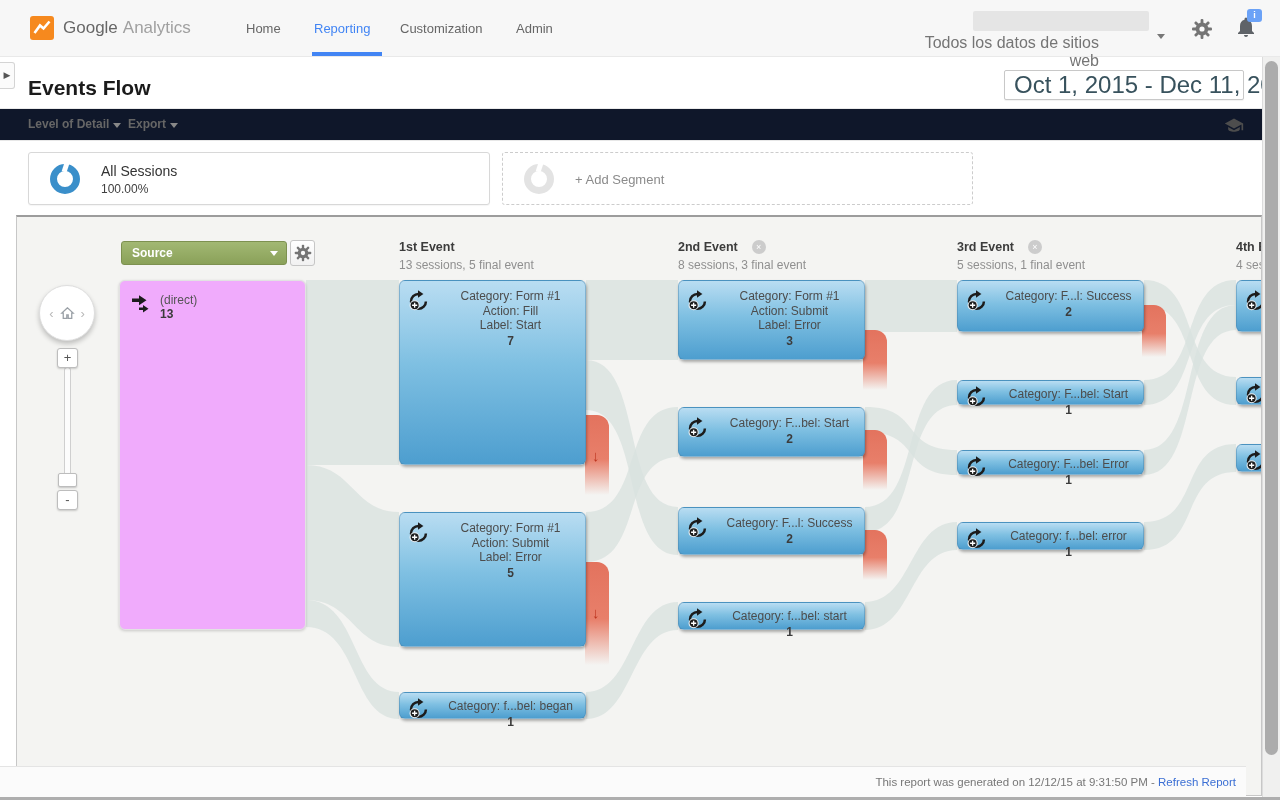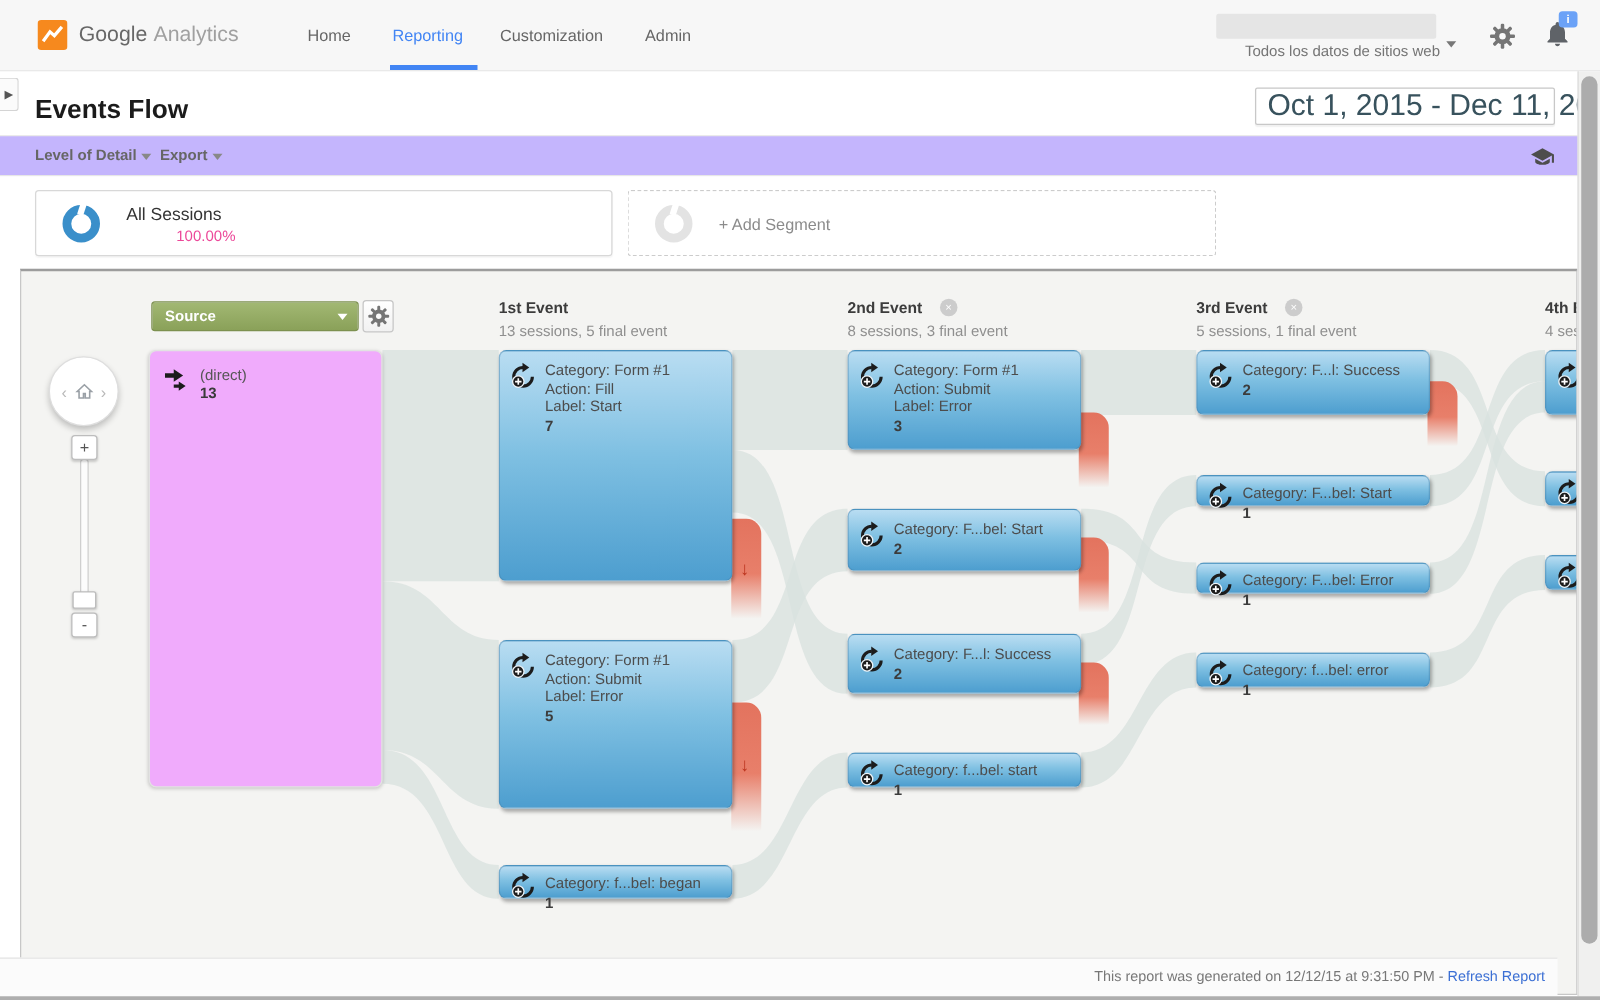--- a/index.html
+++ b/index.html
@@ -8,49 +8,49 @@
 
   
   .topnav { position:absolute; top:0; left:0; width:1280px; height:57px; background:#f7f7f7; border-bottom:1px solid #e9e9e9; z-index:20; }
   .logo { position:absolute; left:30px; top:16px; display:flex; align-items:center; cursor:pointer; }
   .logo-word { font-size:17px; color:#676767; margin-left:9px; }
   .logo-word2 { font-size:17px; color:#a0a0a0; margin-left:5px; }
   .navitem { position:absolute; top:21px; font-size:13px; color:#666; cursor:pointer; }
   .navitem.active { color:#4285f4; font-weight:normal; }
   .nav-underline { position:absolute; left:312px; bottom:0; width:70px; height:4px; background:#4285f4; }
   .acct-box { position:absolute; left:973px; top:11px; width:176px; height:20px; background:#e5e5e5; border-radius:2px; }
-  .acct-view { position:absolute; left:976px; top:34px; width:176px; font-size:12px; color:#757575; text-align:right; }
+  .acct-view { position:absolute; left:923px; top:34px; width:176px; font-size:16px; color:#757575; text-align:right; }
   .acct-caret { position:absolute; left:1157px; top:25px; }
   .caret { display:inline-block; width:0; height:0; border-left:4px solid transparent; border-right:4px solid transparent; border-top:5px solid #777; }
   .topicon { position:absolute; cursor:pointer; }
   .badge { position:absolute; left:1247px; top:9px; min-width:15px; height:13px; background:#6ba2f7; color:#fff; font-size:9px; font-weight:bold; text-align:center; line-height:13px; border-radius:3px; padding:0 2px; }
 
   
   .collapse-tab { position:absolute; left:0; top:62px; width:15px; height:27px; background:#fbfbfb; border:1px solid #d4d4d4; border-left:none; border-radius:0 3px 3px 0; font-size:9px; color:#555; text-align:center; line-height:25px; cursor:pointer; z-index:5; }
   .page-title { position:absolute; left:28px; top:76px; font-size:21px; font-weight:bold; color:#1b1b1b;text-align:right; }
   .datebox { position:absolute; left:1004px; top:70px; width:240px; height:30px; background:#fff; border:1px solid #c8c8c8; border-radius:2px; box-shadow:0 1px 1px rgba(0,0,0,.06); cursor:pointer; display:flex; align-items:center; }
   .datebox-text { font-size:24px; color:#38525d; padding-left:9px; flex:1; white-space:nowrap; }
   .datebox-caret { padding-right:7px; }
 
   
-  .toolbar { position:absolute; left:0; top:108px; width:1280px; height:33px; background:#c4b5fd; border-top:1px solid #eaeaea; border-bottom:1px solid #e7e7e7; }
+  .toolbar { position:absolute; left:0; top:108px; width:1280px; height:33px; background:#0f172a; border-top:1px solid #eaeaea; border-bottom:1px solid #e7e7e7; }
   .tool-dd { position:absolute; top:8px; font-size:12px; font-weight:bold; color:#666; cursor:pointer; }
   .tool-dd .caret { margin-left:4px; border-top-color:#888; }
   .cap-icon { position:absolute; left:1224px; top:7px; cursor:pointer; }
 
   
   .segband { position:absolute; left:0; top:141px; width:1280px; height:74px; background:#fff; }
   .segcard { position:absolute; top:11px; height:53px; border-radius:3px; cursor:pointer; }
   .seg1 { left:28px; width:462px; background:#fff; border:1px solid #d8d8d8; box-shadow:0 1px 1px rgba(0,0,0,.04); }
   .seg2 { left:502px; width:471px; border:1px dashed #cccccc; }
   .ring { position:absolute; left:21px; top:11px; width:30px; height:30px; border-radius:50%; border:7px solid #3a8fca; }
   .ring.gray { border-color:#e3e3e3; }
   .ring::after { content:""; position:absolute; top:-8px; left:6px; width:5px; height:9px; background:#fff; transform:rotate(18deg); }
   .seg-name { position:absolute; left:72px; top:10px; font-size:14px; color:#333; }
-  .seg-pct { position:absolute; left:72px; top:29px; font-size:12px; color:#ec4899;margin-left:40px; }
+  .seg-pct { position:absolute; left:72px; top:29px; font-size:12px; color:#404040; }
   .seg-add { position:absolute; left:72px; top:19px; font-size:13px; color:#8b8b8b; }
 
   
   .panel { position:absolute; left:16px; top:215px; width:1246px; height:581px; background:#f4f4f2; border:1px solid #c7c7c7; border-top:2px solid #9c9c9c; overflow:hidden; }
   .ribbons { position:absolute; left:0; top:0; z-index:0; }
 
   .dim-dd { position:absolute; left:104px; top:24px; width:166px; height:24px; background:linear-gradient(#a2b873,#8aa159); border:1px solid #7d9150; border-radius:3px; color:#fff; font-size:12px; font-weight:bold; line-height:22px; padding-left:10px; cursor:pointer; z-index:4; }
   .dim-dd .caret { position:absolute; right:8px; top:9px; border-top-color:#fff; }
   .panel-gear { position:absolute; left:273px; top:23px; width:25px; height:26px; background:linear-gradient(#ffffff,#f1f1f1); border:1px solid #c6c6c6; border-radius:3px; cursor:pointer; z-index:4; text-align:center; padding-top:2px; }
 
@@ -67,21 +67,21 @@
 
   
   .srccard { position:absolute; left:102px; top:63px; width:187px; height:350px; background:#f0abfc; border:1px solid #e2e2e2; border-radius:6px; box-shadow:0 1px 3px rgba(0,0,0,.18); z-index:2; cursor:pointer; }
   .src-icon { position:absolute; left:11px; top:13px; }
   .src-label { position:absolute; left:40px; top:12px; font-size:12px; color:#555; }
   .src-count { position:absolute; left:40px; top:26px; font-size:12px; font-weight:bold; color:#3a3a3a; }
 
   .node { position:absolute; width:187px; background:linear-gradient(180deg,#b9ddf2 0%,#7fc0e2 45%,#4d9ecf 100%); border:1px solid rgba(70,130,170,.45); border-radius:6px; box-shadow:1px 2px 3px rgba(0,0,0,.3); z-index:2; cursor:pointer; }
   .evicon { position:absolute; left:7px; top:8px; }
   .node.sm .evicon { top:4px; }
-  .ntext { margin-left:36px; padding-top:8px; font-size:12px; color:#4c4c4c; line-height:14.5px; }
+  .ntext { margin-left:36px; padding-top:8px; font-size:12px; color:#4c4c4c; line-height:14.5px;text-align:center; }
   .node.sm .ntext { padding-top:6px; }
   .ncount { font-weight:bold; color:#3c3c3c; margin-top:1px; }
 
   .red { position:absolute; width:24px; border-radius:0 12px 2px 0; background:linear-gradient(180deg,#e3735e 0%,#e87f6a 55%,rgba(236,145,125,0) 100%); z-index:1; }
   .red .darr { position:absolute; left:7px; font-size:15px; font-weight:bold; color:#bd3620; }
 
   
   .footer { position:absolute; left:0; top:766px; width:1246px; height:31px; background:#fbfbfb; border-top:1px solid #e4e4e4; font-size:11.5px; color:#777; text-align:right; line-height:30px; padding-right:10px; }
   .footer a { color:#3b6fd4; text-decoration:none; cursor:pointer; }
   .scrollbar { position:absolute; right:0; top:57px; width:18px; height:740px; background:#f0f0ef; border-left:1px solid #dcdcdc; z-index:30; }

